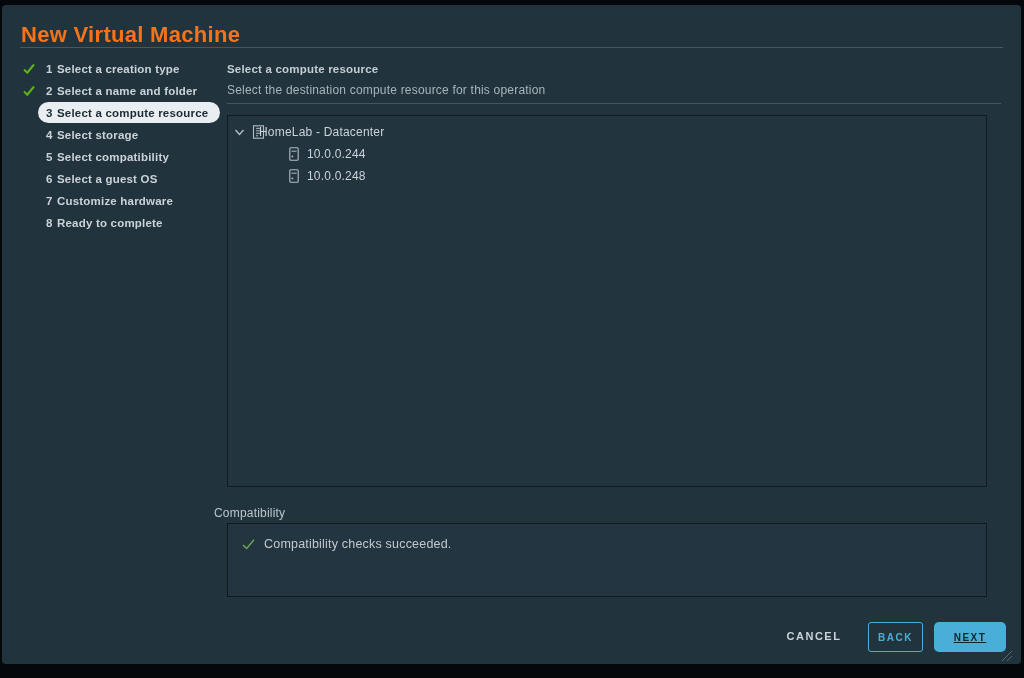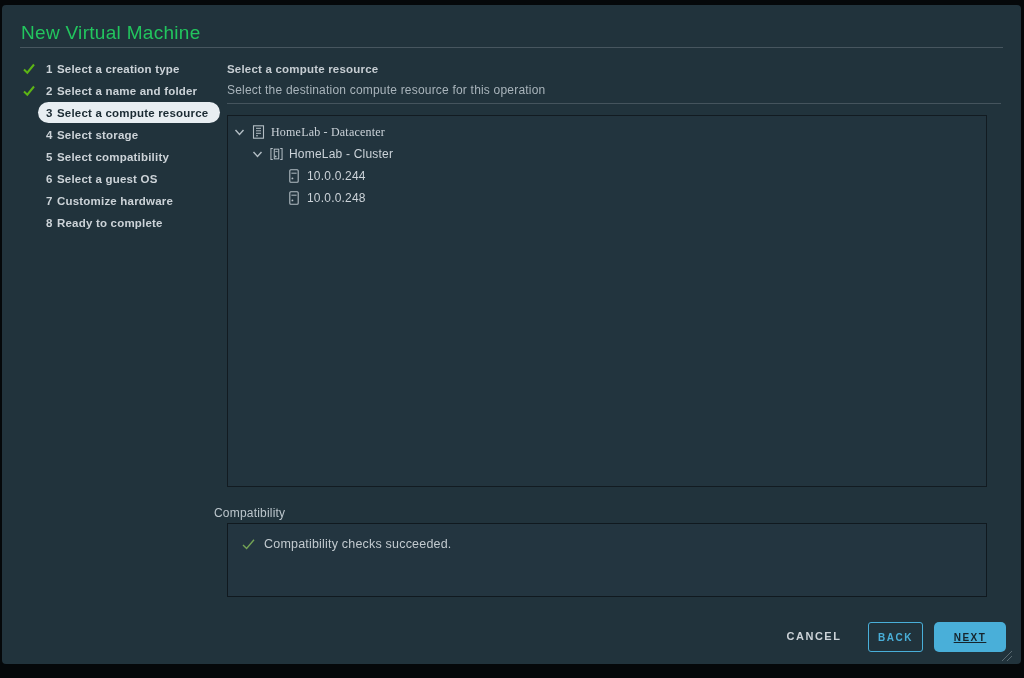--- a/index.html
+++ b/index.html
@@ -7,21 +7,21 @@
     font-family:"Liberation Sans", sans-serif; }
 
   .dialog {
     position:absolute; left:2px; top:5px; width:1019px; height:659px;
     background:#21333c; border-radius:4px;
   }
 
   
   .title {
     position:absolute; left:19px; top:17px;
-    font-size:19px; font-weight:400; color:#22c55e; letter-spacing:.3px;
+    font-size:22px; font-weight:700; color:#f97316; letter-spacing:.3px;
   }
   .title-divider {
     position:absolute; left:18px; top:42px; width:983px; height:1px; background:#47565f;
   }
 
   
   .sidebar { position:absolute; left:0; top:53px; width:225px; }
   .step {
     position:relative; height:22px; line-height:22px;
     font-size:11.5px; font-weight:bold; color:#ccd3d8; letter-spacing:.2px;
@@ -54,21 +54,21 @@
     position:absolute; left:225px; top:110px; width:760px; height:372px;
     background:#22343e; border:1px solid #121b21; padding-top:5px;
   }
   .tree-row {
     position:relative; height:22px; line-height:22px;
     font-size:12px; color:#ccd3d9; letter-spacing:.2px; cursor:default; white-space:nowrap;
   }
   .tree-row .chev { position:absolute; top:6px; width:11px; height:11px; }
   .tree-row .node-icon { position:absolute; top:4px; width:13px; height:14px; }
   .tree-row .node-lbl { position:absolute; top:0; }
-  .row-dc  .chev { left:6px; }  .row-dc  .node-icon { left:24px; } .row-dc  .node-lbl { left:43px;font-family:Liberation Serif, serif; }
+  .row-dc  .chev { left:6px; }  .row-dc  .node-icon { left:24px; } .row-dc  .node-lbl { left:31px; }
   .row-cl  .chev { left:24px; } .row-cl  .node-icon { left:42px; } .row-cl  .node-lbl { left:61px; }
   .row-h   .node-icon { left:60px; } .row-h .node-lbl { left:79px; }
   .row-sel .node-icon { left:50px; top:3px; width:15px; height:15px; } .row-sel .node-lbl { left:70px; }
   .row-sel .hl {
     position:absolute; left:44px; right:0; top:0; height:22px;
     background:#d8e2e9; border-radius:4px 0 0 4px;
   }
   .row-sel .node-lbl { color:#1c2b33; }
   .row-sel, .row-sel * { position:absolute; }
   .row-sel { position:relative; }
@@ -178,33 +178,20 @@
       <svg class="node-icon" viewBox="0 0 13 14">
         <rect x="1.5" y="0.8" width="10" height="12.4" fill="none" stroke="#b3bdc4" stroke-width="1.1"></rect>
         <line x1="4" y1="3.3" x2="9" y2="3.3" stroke="#b3bdc4" stroke-width="1"></line>
         <line x1="4" y1="5.8" x2="9" y2="5.8" stroke="#b3bdc4" stroke-width="1"></line>
         <line x1="4" y1="8.3" x2="9" y2="8.3" stroke="#b3bdc4" stroke-width="1"></line>
         <line x1="4" y1="10.8" x2="6" y2="10.8" stroke="#b3bdc4" stroke-width="1"></line>
         </svg>
       <span class="node-lbl">HomeLab - Datacenter</span>
     </div>
 
-    <div class="tree-row row-cl">
-      <svg class="chev" viewBox="0 0 11 11">
-        <polyline points="1.5,3 5.5,7.5 9.5,3" fill="none" stroke="#b3bdc4" stroke-width="1.4"></polyline>
-        </svg>
-      <svg class="node-icon" viewBox="0 0 14 14">
-        <path d="M3,1 H1 V13 H3" fill="none" stroke="#b3bdc4" stroke-width="1.1"></path>
-        <path d="M11,1 H13 V13 H11" fill="none" stroke="#b3bdc4" stroke-width="1.1"></path>
-        <rect x="4.6" y="1.8" width="4.8" height="10.4" fill="none" stroke="#b3bdc4" stroke-width="1.1"></rect>
-        <line x1="5.8" y1="4.4" x2="8.2" y2="4.4" stroke="#b3bdc4" stroke-width="1"></line>
-        <circle cx="6.2" cy="9.6" r="0.9" fill="#b3bdc4"></circle>
-        </svg>
-      <span class="node-lbl">HomeLab - Cluster</span>
-    </div>
 
     <div class="tree-row row-h">
       <svg class="node-icon" viewBox="0 0 13 14">
         <rect x="1.8" y="0.8" width="8.4" height="12.4" rx="1" fill="none" stroke="#b3bdc4" stroke-width="1.1"></rect>
         <line x1="3.4" y1="4.2" x2="8.6" y2="4.2" stroke="#b3bdc4" stroke-width="1"></line>
         <circle cx="4.4" cy="9.4" r="0.95" fill="#b3bdc4"></circle>
         </svg>
       <span class="node-lbl">10.0.0.244</span>
     </div>
 

